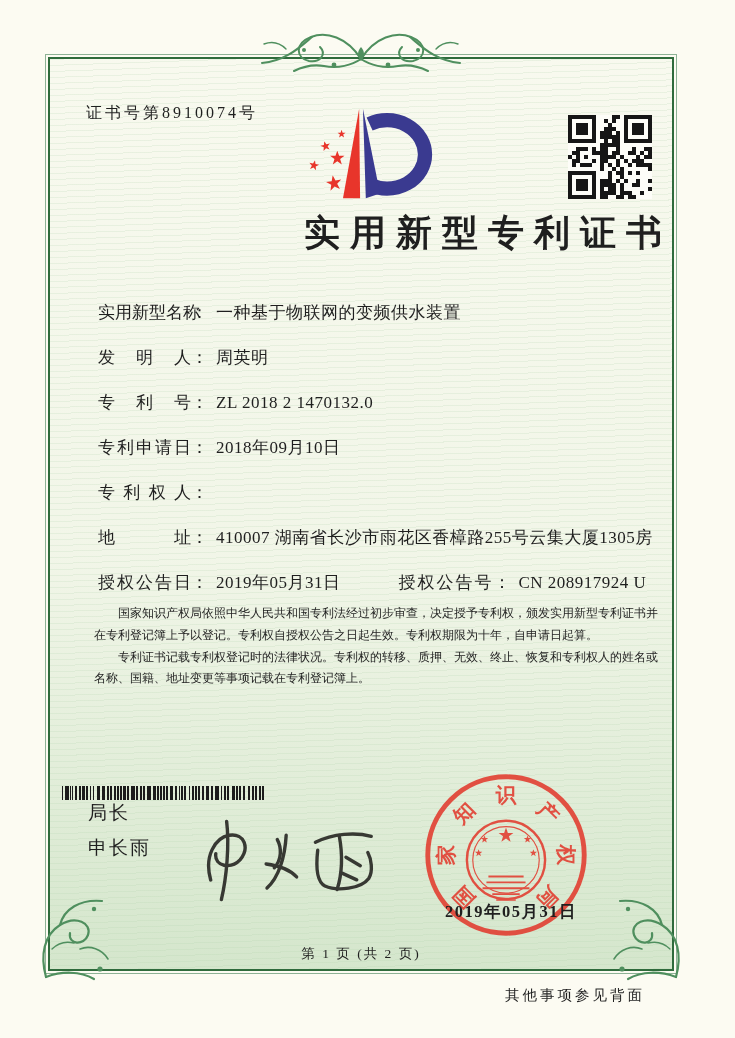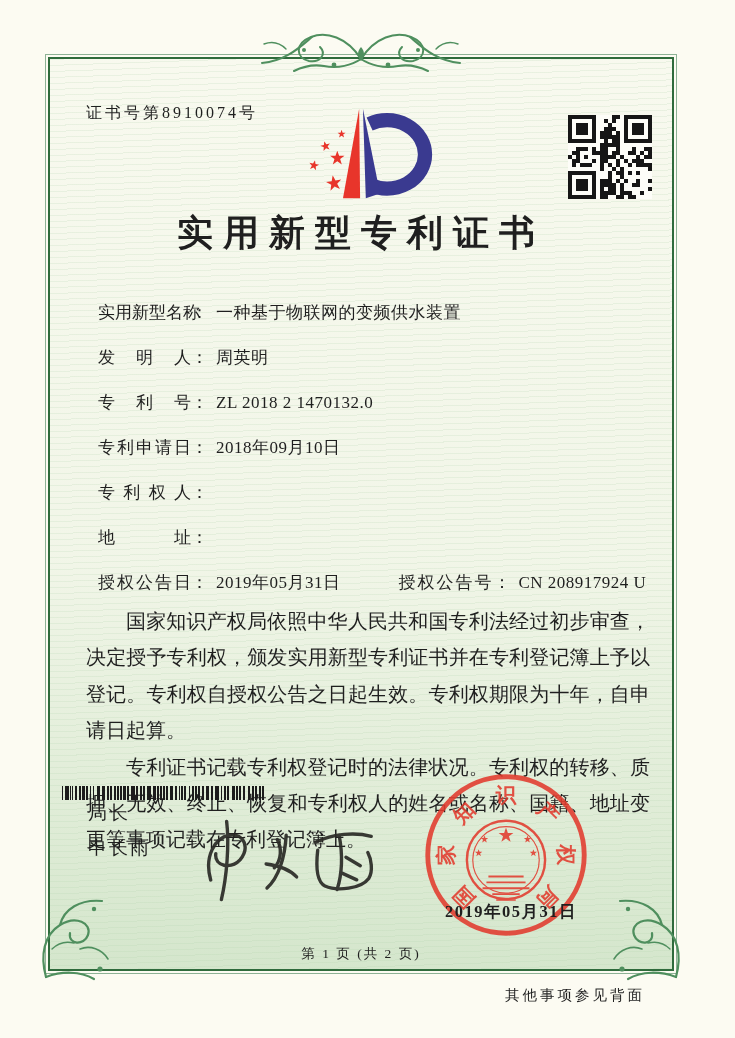--- a/index.html
+++ b/index.html
@@ -18,32 +18,32 @@
   }
   .ornament{position:absolute;color:#4f8f5e;}
   .orn-top{left:50%;top:-34px;transform:translateX(-50%);}
   .orn-bl{left:-14px;bottom:-16px;}
   .orn-br{right:-14px;bottom:-16px;transform:scaleX(-1);}
   
   .cert-number{position:absolute;left:36px;top:44px;font-size:16px;letter-spacing:3px;}
   .logo{position:absolute;left:236px;top:44px;width:152px;height:100px;}
   .qr{position:absolute;left:518px;top:56px;width:84px;height:84px;}
   .title{
-    position:absolute;left:0;top:150px;width:100%;text-align:center;
+    position:absolute;left:0;top:150px;width:100%;text-align:right;
     font-size:36px;font-weight:bold;letter-spacing:10px;padding-left:0;box-sizing:border-box;
   }
   
   .fields{position:absolute;left:48px;top:242px;width:572px;font-size:17px;}
   .frow{display:flex;align-items:baseline;height:20px;margin-bottom:25px;white-space:nowrap;}
   .flabel{display:inline-block;width:93px;text-align:justify;text-align-last:justify;}
   .colon{margin-right:8px;}
   .fvalue{letter-spacing:0.5px;}
   .grant-no-label{margin-left:58px;letter-spacing:2px;font-family:Liberation Mono, monospace;}
   
-  .body-text{position:absolute;left:36px;top:544px;width:564px;font-size:20px;line-height:1.82;text-align:justify;}
+  .body-text{position:absolute;left:44px;top:544px;width:564px;font-size:12px;line-height:1.82;text-align:justify;}
   .body-text p{margin:0;text-indent:2em;}
   
   .barcode{position:absolute;left:12px;top:727px;width:206px;height:14px;}
   .officer{position:absolute;left:38px;top:736px;font-size:19px;line-height:1.85;letter-spacing:2px;}
   .signature{position:absolute;left:140px;top:754px;width:210px;height:92px;transform:rotate(-2deg);opacity:.92;}
   .seal{position:absolute;left:368px;top:708px;width:176px;height:176px;opacity:.88;}
   .seal text{font-size:21px;font-weight:bold;fill:#e23b2e;font-family:"Liberation Serif","DejaVu Serif",serif;}
   .seal-date{position:absolute;left:376px;top:842px;width:170px;text-align:center;font-size:16.5px;font-weight:600;letter-spacing:1.5px;}
   .page-info{position:absolute;left:0;top:886px;width:100%;text-align:center;font-size:13.5px;letter-spacing:2px;}
   .footer-note{position:absolute;left:45px;top:986px;width:600px;text-align:right;font-size:14.5px;letter-spacing:3px;}
@@ -295,20 +295,21 @@
             <span class="colon">：</span>
           <span class="fvalue">2018年09月10日</span>
         </div>
         <div class="frow">
           <span class="flabel">专利权人</span>
             <span class="colon">：</span>
         </div>
         <div class="frow">
           <span class="flabel">地址</span>
             <span class="colon">：</span>
+          <span class="fvalue">410007 湖南省长沙市雨花区香樟路255号云集大厦1305房</span>
         </div>
         <div class="frow">
           <span class="flabel">授权公告日</span>
             <span class="colon">：</span>
           <span class="fvalue">2019年05月31日</span>
           <span class="grant-no-label">授权公告号</span>
             <span class="colon">：</span>
           <span class="fvalue">CN 208917924 U</span>
         </div>
       </div>

